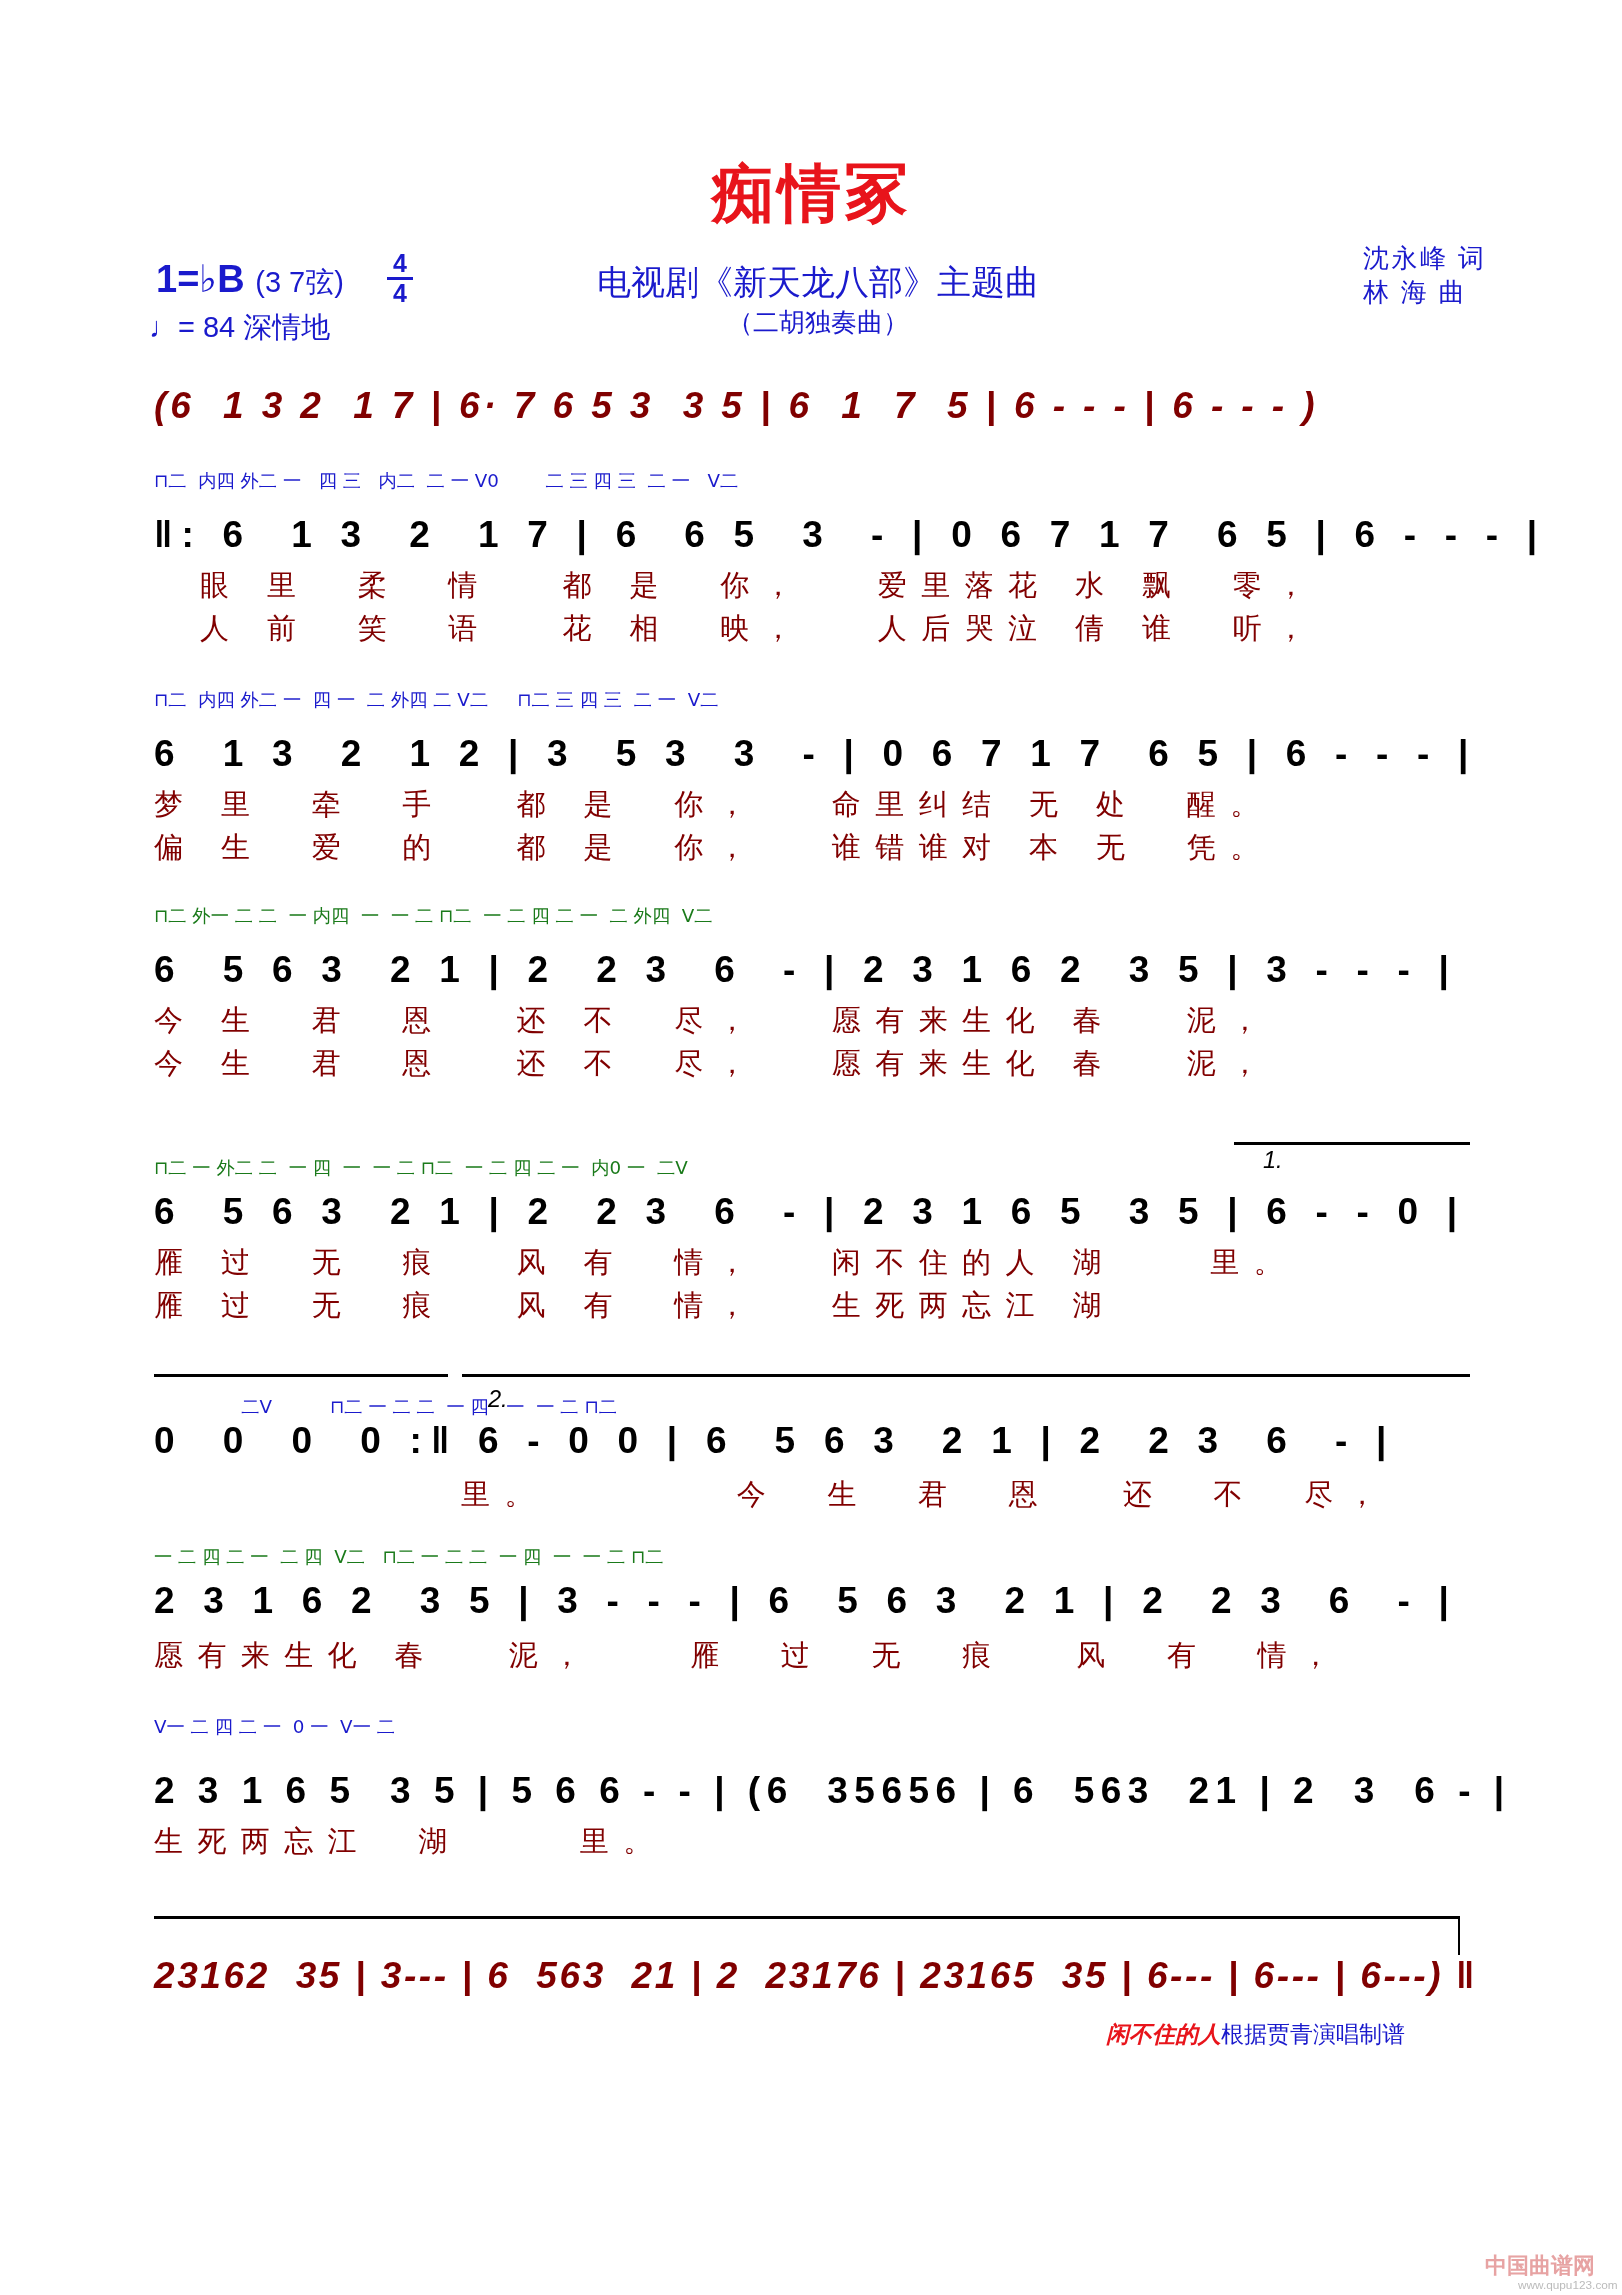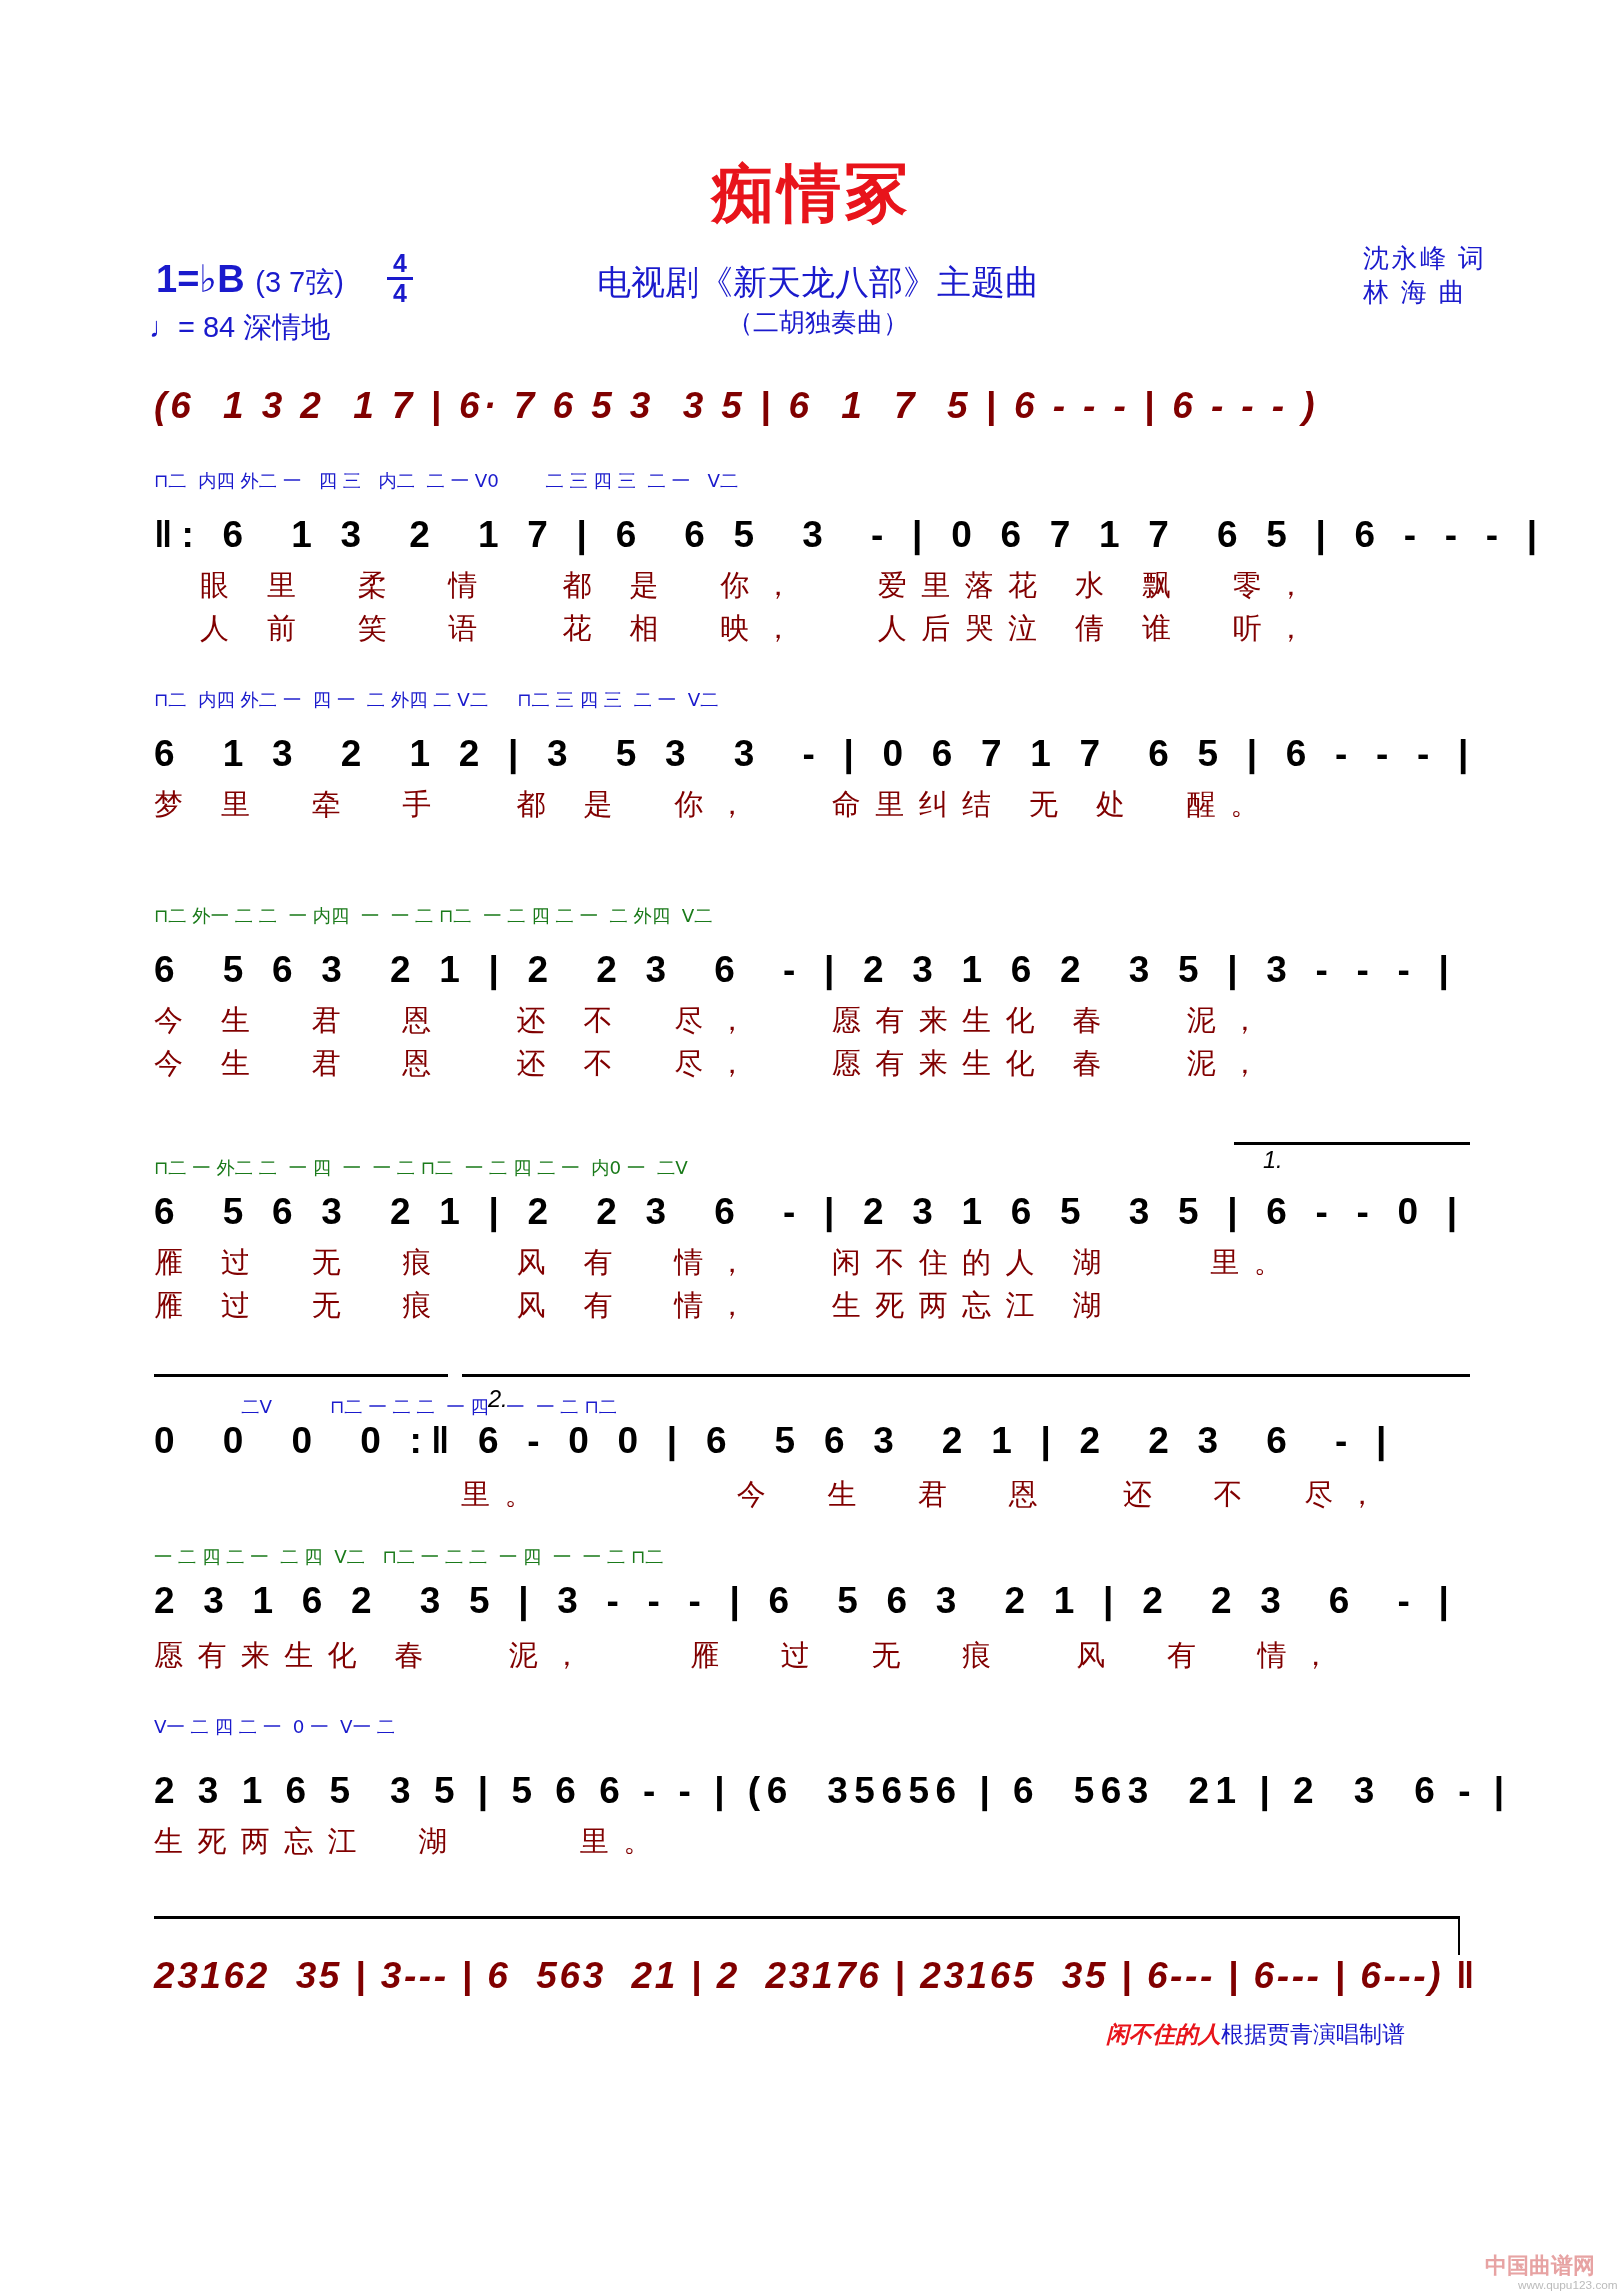--- a/index.html
+++ b/index.html
@@ -53,20 +53,21 @@
   <div class="fing blue" style="top:0">⊓二  内四 外二 一   四 三   内二  二 一 V0        二 三 四 三  二 一   V二</div>
   <div class="notes black" style="top:46px;letter-spacing:9.2px">‖: 6  1 3  2  1 7 | 6  6 5  3  - | 0 6 7 1 7  6 5 | 6 - - - |</div>
   <div class="lyr" style="top:98px;letter-spacing:14.4px;left:46px">眼 里  柔  情   都 是  你，   爱里落花 水 飘  零，</div>
   <div class="lyr" style="top:141px;letter-spacing:14.4px;left:46px">人 前  笑  语   花 相  映，   人后哭泣 倩 谁  听，</div>
 </div>
 
 <div class="row" style="top:687px;height:190px;">
   <div class="fing blue" style="top:0">⊓二  内四 外二 一  四 一  二 外四 二 V二     ⊓二 三 四 三  二 一  V二</div>
   <div class="notes black" style="top:46px;letter-spacing:9.2px">6  1 3  2  1 2 | 3  5 3  3  - | 0 6 7 1 7  6 5 | 6 - - - |</div>
   <div class="lyr" style="top:98px;letter-spacing:14.4px">梦 里  牵  手   都 是  你，   命里纠结 无 处  醒。</div>
+  <div class="lyr" style="top:141px;letter-spacing:14.4px">偏 生  爱  的   都 是  你，   谁错谁对 本 无  凭。</div>
 </div>
 
 <div class="row" style="top:903px;height:190px;">
   <div class="fing" style="top:0;color:#1a7a1a">⊓二 外一 二 二  一 内四  一  一 二 ⊓二  一 二 四 二 一  二 外四  V二</div>
   <div class="notes black" style="top:46px;letter-spacing:9.2px">6  5 6 3  2 1 | 2  2 3  6  - | 2 3 1 6 2  3 5 | 3 - - - |</div>
   <div class="lyr" style="top:98px;letter-spacing:14.4px">今 生  君  恩   还 不  尽，   愿有来生化 春   泥，</div>
   <div class="lyr" style="top:141px;letter-spacing:14.4px">今 生  君  恩   还 不  尽，   愿有来生化 春   泥，</div>
 </div>
 
 <div class="row" style="top:1142px;height:190px;">

